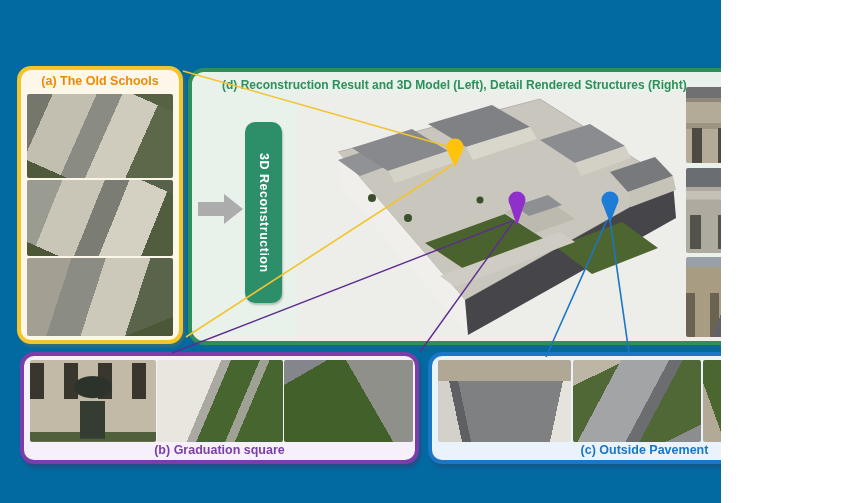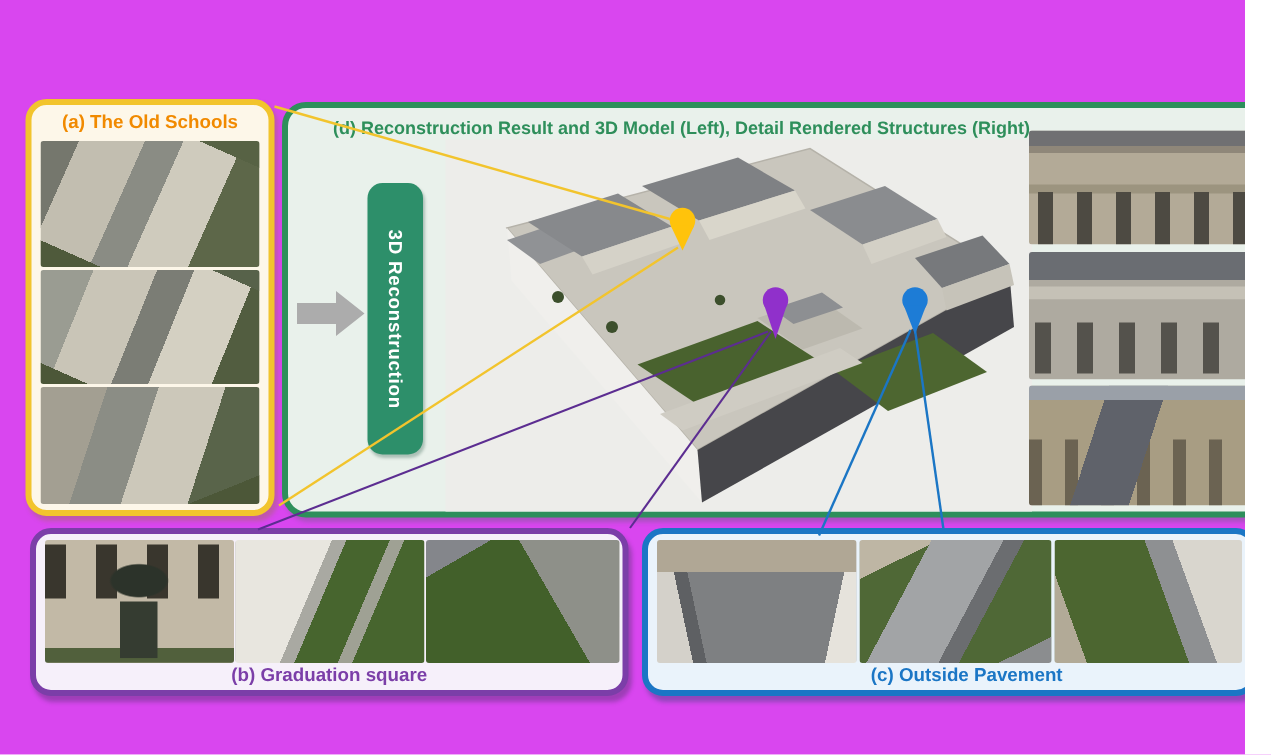--- a/index.html
+++ b/index.html
@@ -1,16 +1,16 @@
 <!DOCTYPE html>
 <html><head>
 <meta charset="utf-8">
 <style>
   html,body{margin:0;padding:0;background:#fff;}
-  .canvas{position:relative;width:830px;height:503px;background:#d946ef;
+  .canvas{position:relative;width:721px;height:503px;background:#0369a1;
           font-family:"Liberation Sans",sans-serif;overflow:hidden;}
 
   
   .panel{position:absolute;box-sizing:border-box;border-radius:14px;}
   .panel-a{left:17px;top:66px;width:166px;height:278px;border:4px solid #F2C42D;
            background:#FDF7E9;box-shadow:2px 3px 3px rgba(140,120,50,.35);}
   .panel-d{left:188px;top:68px;width:657px;height:277px;border:4px solid #2E8F5B;
            border-radius:16px;background:#E9F1EB;box-shadow:2px 3px 3px rgba(60,110,80,.3);}
   .panel-b{left:20px;top:352px;width:399px;height:112px;border:4px solid #7B3EA8;
            background:#F6F0FA;box-shadow:2px 4px 3px rgba(70,50,100,.4);padding-left:48px;}

